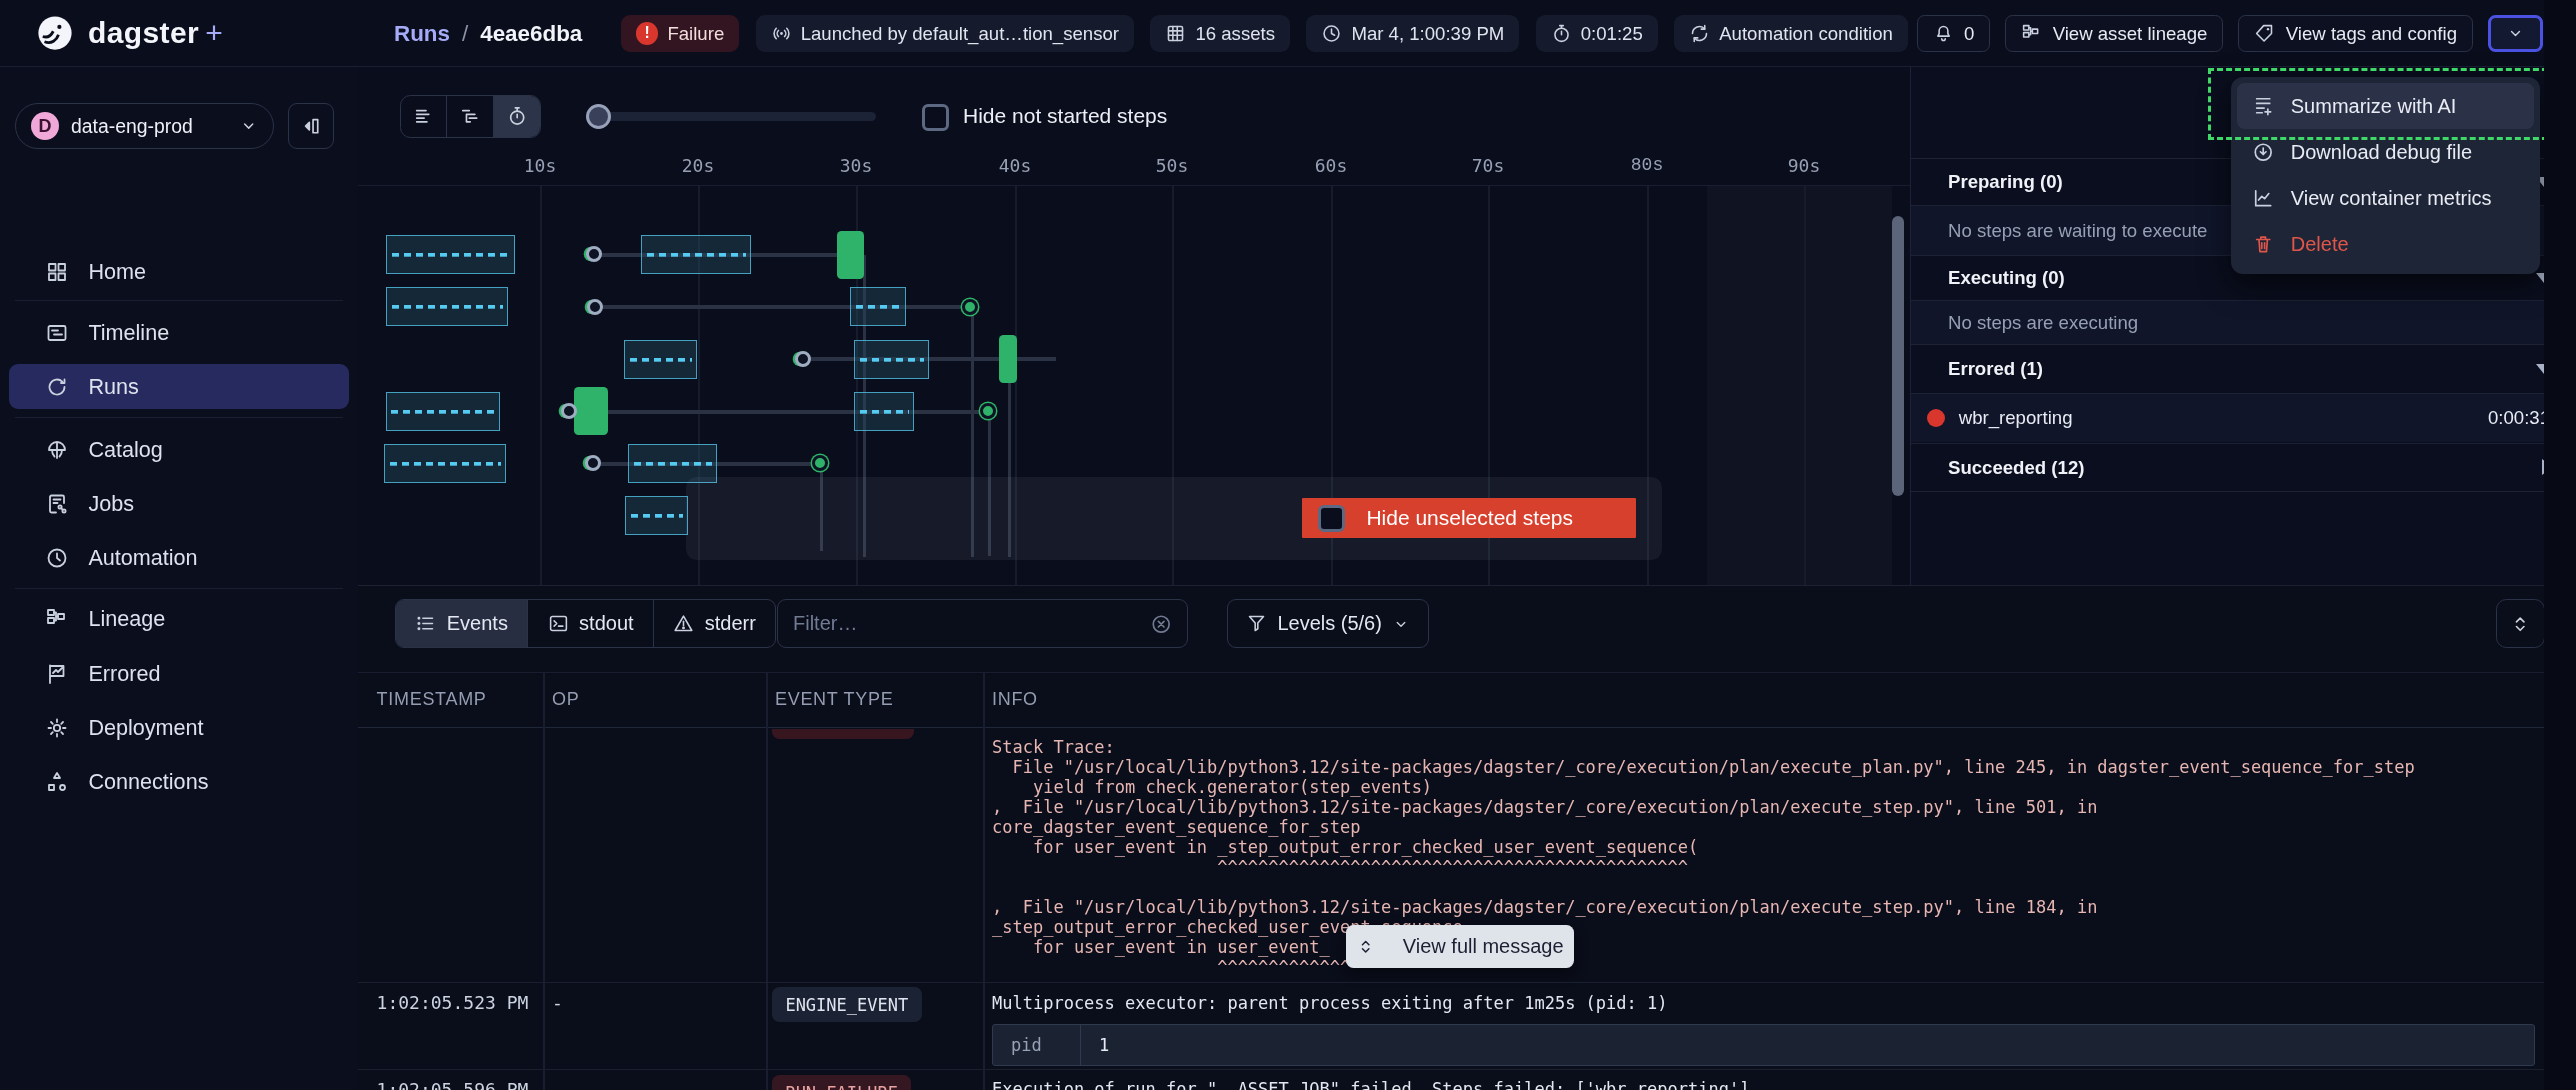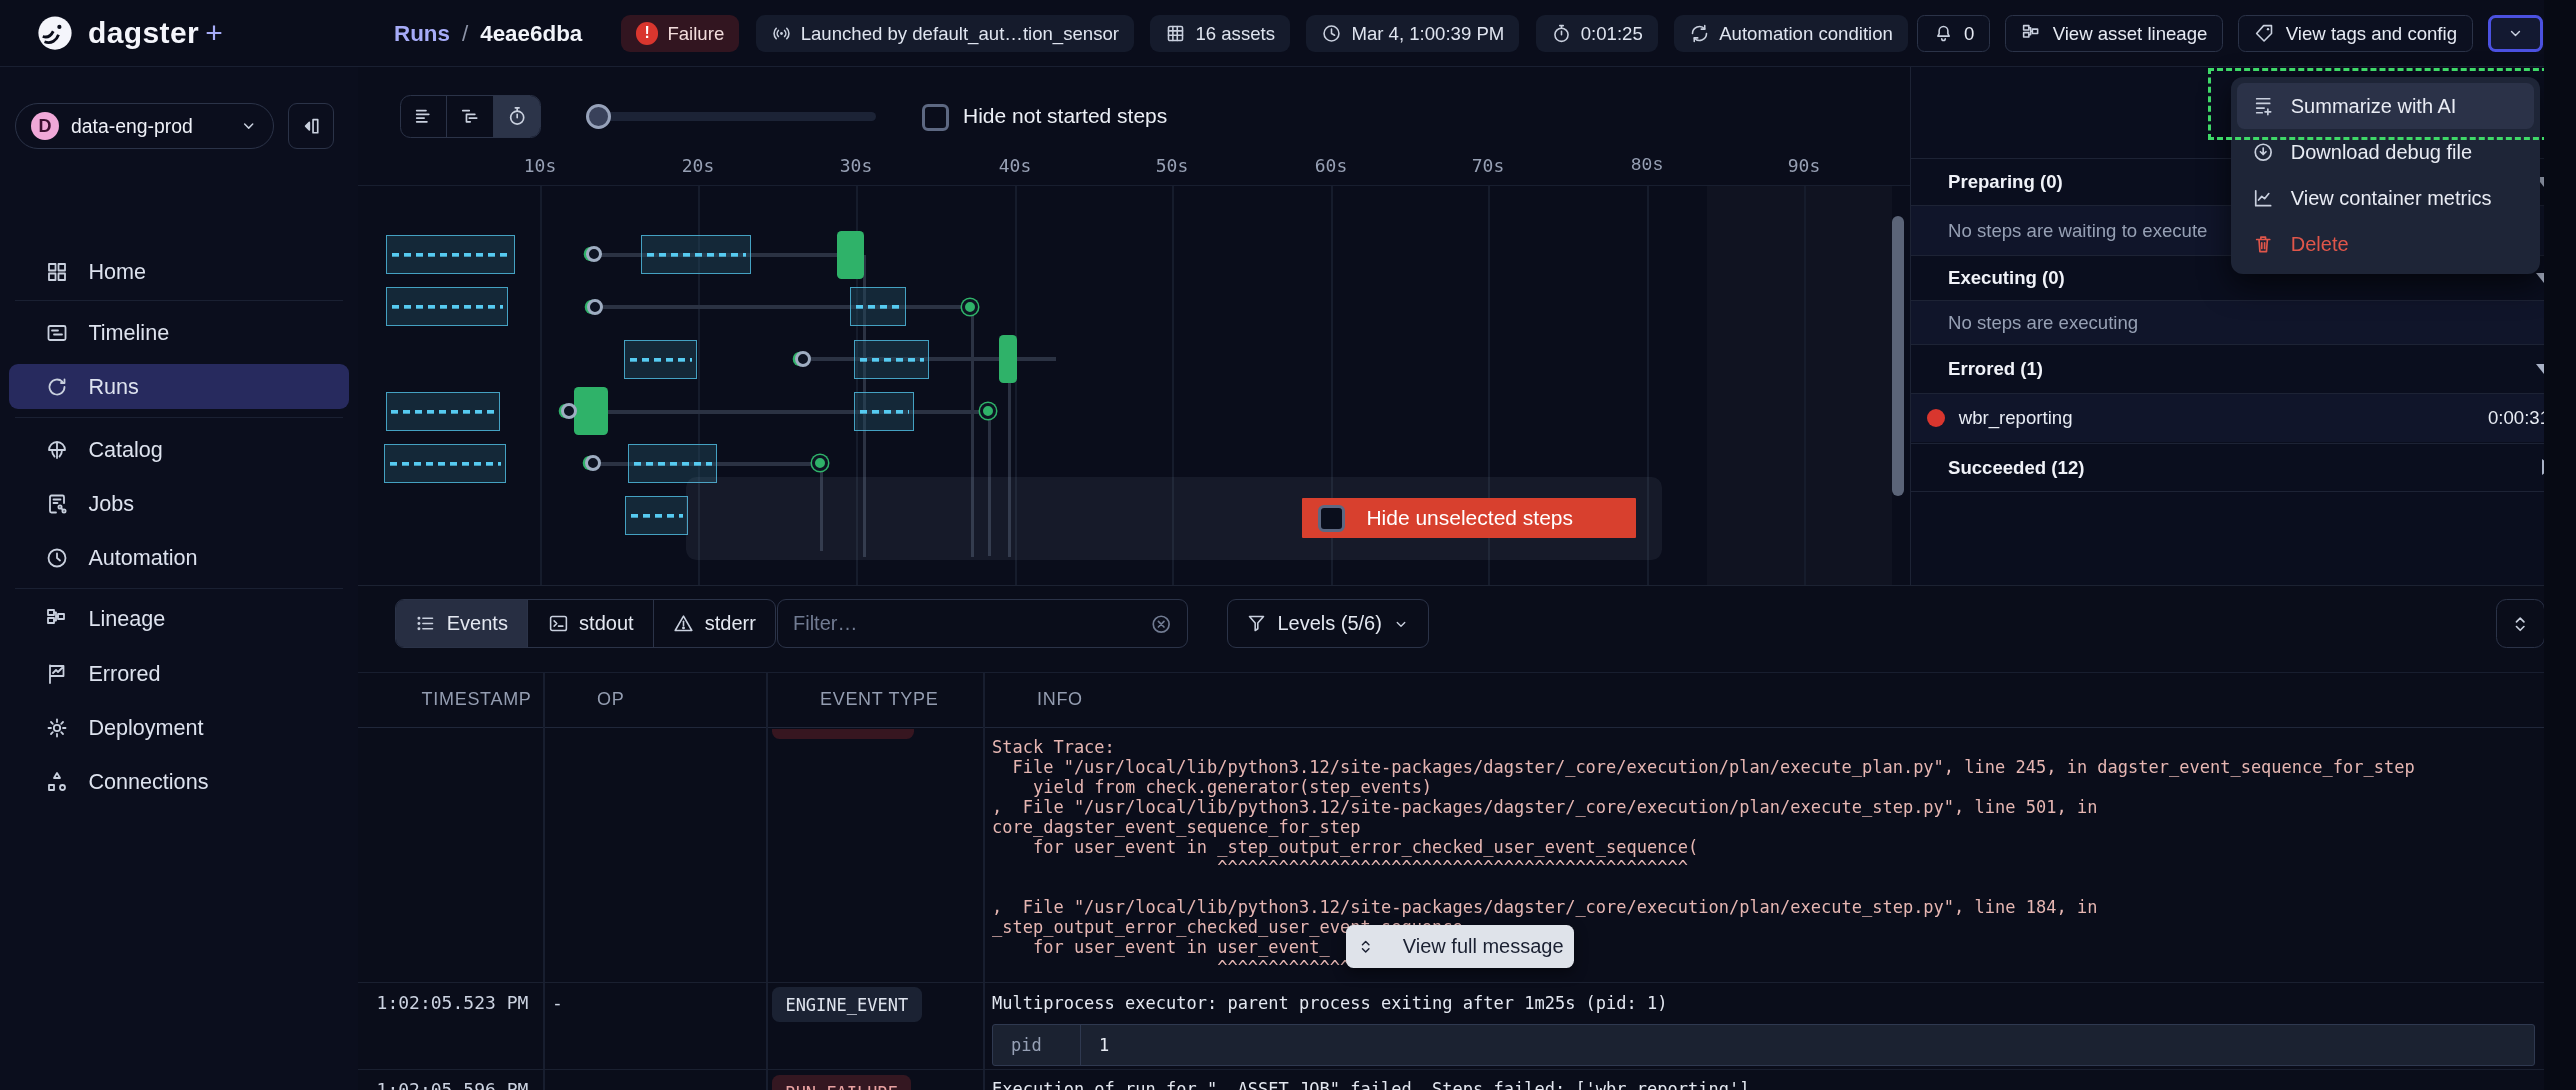--- a/index.html
+++ b/index.html
@@ -88,21 +88,21 @@
   #tabgroup { position:absolute; left:37px; top:13.4px; height:49px; border:1.5px solid #2b3348; border-radius:9px; display:flex; overflow:hidden; }
   .tab { display:flex; align-items:center; gap:10.4px; padding:0 19.4px; font-size:20px; color:#e4e8f1; border-right:1.5px solid #2b3348; }
   .tab:last-child { border-right:none; }
   .tab.active { background:#272e42; }
   #filter-box { position:absolute; left:419px; top:13.4px; width:411px; height:49px; border:1.5px solid #2b3348; border-radius:9px; display:flex; align-items:center; padding:0 15px; gap:10.4px; }
   #filter-box input { flex:1; background:transparent; border:none; outline:none; font-size:20px; color:#e2e6f0; font-family:"Liberation Sans",sans-serif; }
   #filter-box input::placeholder { color:#717b92; }
   #levels-btn { position:absolute; left:869px; top:13.4px; height:49px; border:1.5px solid #2b3348; border-radius:9px; display:flex; align-items:center; gap:10.4px; padding:0 18px; font-size:20px; color:#e4e8f1; }
   #sort-btn { position:absolute; left:2138px; top:13.4px; width:49px; height:49px; border:1.5px solid #2b3348; border-radius:10.4px; display:flex; align-items:center; justify-content:center; }
   #thead { position:absolute; left:0; top:86px; width:2218px; height:56px; border-top:1.5px solid #181e2f; border-bottom:1.5px solid #20273a; }
-  .th { position:absolute; top:16.4px; font-size:18px; color:#949db1; letter-spacing:0.7px;margin-left:45px; }
+  .th { position:absolute; top:16.4px; font-size:18px; color:#949db1; letter-spacing:0.7px; }
   .col-div { position:absolute; top:86px; width:1.5px; height:420px; background:#181e2f; }
   #red-sliver { position:absolute; left:414px; top:143px; width:142px; height:10.4px; background:#371620; border-radius:0 0 7.5px 7.5px; }
   #stacktrace { position:absolute; left:634px; top:151px; width:1570px; font-size:17px; line-height:20px; color:#e6b6b2; white-space:pre; font-family:"DejaVu Sans Mono",monospace; }
   #vfm-btn { position:absolute; left:988px; top:339px; width:228px; height:43px; background:#dfe3ea; border-radius:7.5px; display:flex; align-items:center; justify-content:center; gap:27px; color:#1b2132; font-size:20px; box-shadow:0 4.5px 13.4px rgba(0,0,0,0.45); }
   .row-div { position:absolute; left:0; width:2218px; height:0; border-top:1.5px solid #1a2030; }
   .ts-cell { position:absolute; left:18.6px; font-size:18px; color:#ccd3e1; font-family:"DejaVu Sans Mono",monospace; }
   .op-cell { position:absolute; left:194px; font-size:18px; color:#ccd3e1; font-family:"DejaVu Sans Mono",monospace; }
   .ev-badge { position:absolute; left:414px; background:#1b2233; border-radius:7.5px; padding:7.5px 13.4px; font-size:17px; color:#e0e5ef; font-family:"DejaVu Sans Mono",monospace; }
   .ev-badge.fail { background:#341721; color:#e9a2a2; }
   .info-cell { position:absolute; left:634px; font-size:17px; color:#e3e7f0; font-family:"DejaVu Sans Mono",monospace; }

